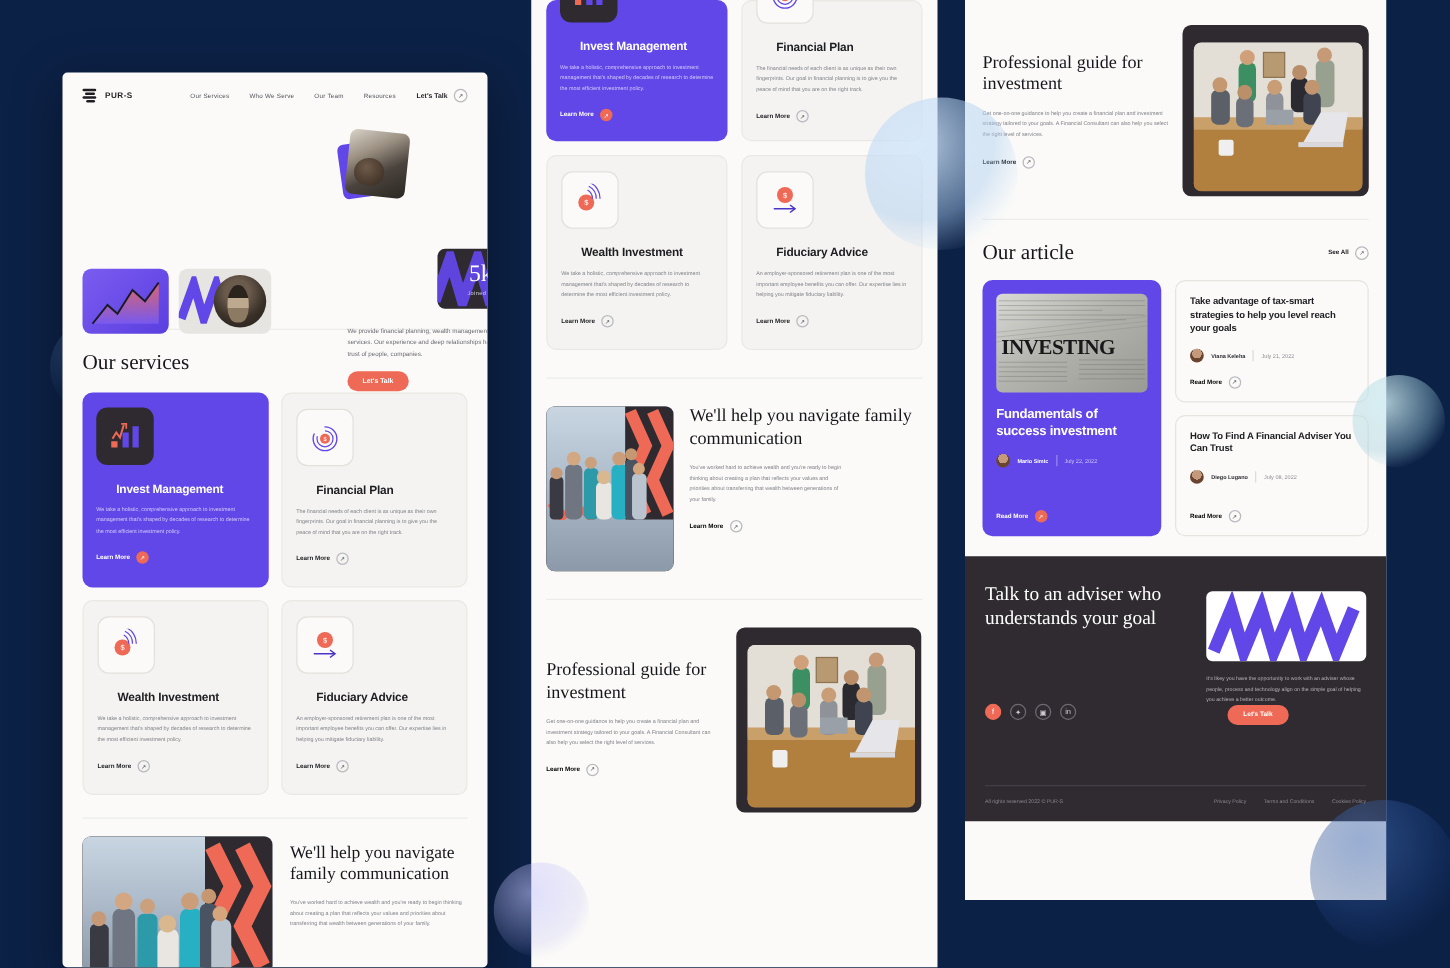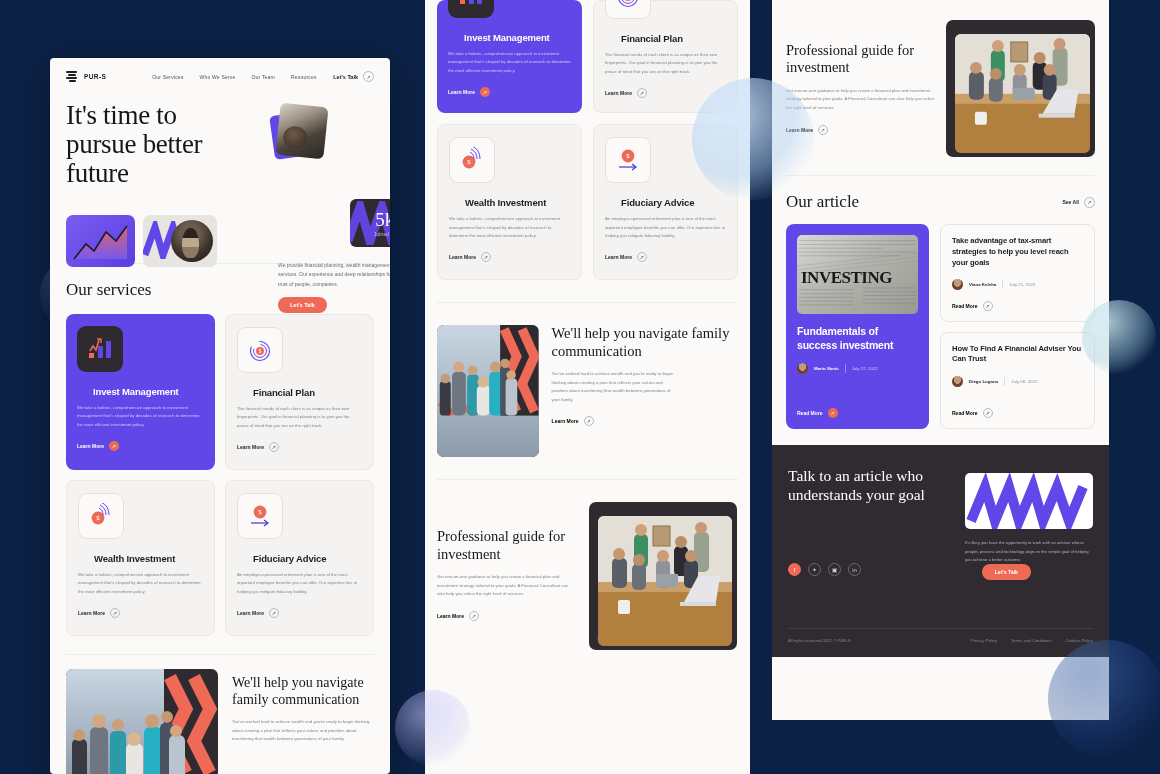--- a/index.html
+++ b/index.html
@@ -225,21 +225,20 @@
         <span>Our Team</span>
         <span>Resources</span>
       </div>
       <div class="nav-cta">
         <span class="lbl">Let's Talk</span>
         <span class="circ-arrow">↗</span>
       </div>
     </div>
 
     <div class="heroA">
-      <h1>It's time to pursue better future</h1>
 
       <div class="hero-photos">
         <div class="ph-purple"></div>
         <div class="ph-img"></div>
       </div>
 
       <div class="statcard">
         <svg class="zig" viewBox="0 0 92 44">
           <path d="M4 40 L16 6 L26 40 L38 6 L48 40 L60 6 L70 40 L82 6" stroke="#6247e8" stroke-width="9" fill="none" stroke-linejoin="miter"></path>
         </svg>
@@ -663,21 +662,21 @@
           </div>
           <div class="learn">
             <span class="t">Read More</span>
             <span class="ring">↗</span>
           </div>
         </div>
       </div>
     </div>
 
     <div class="footer" style="margin-top:16px">
-      <h2>Talk to an article who understands your goal</h2>
+      <h2>Talk to an adviser who understands your goal</h2>
       <div class="fwave">
         <svg viewBox="0 0 128 56" style="position:absolute;inset:0">
           <path d="M6 48 L20 14 L30 48 L44 14 L54 48 L68 14 L78 48 L92 14 L104 48 L118 14" stroke="#6247e8" stroke-width="10" fill="none" stroke-linejoin="miter"></path>
         </svg>
       </div>
       <div class="fcopy">
         <p>It's likey you have the opportunity to work with an adviser whose people, process and technology align on the simple goal of helping you achieve a better outcome.</p>
       </div>
       <div class="socials">
         <span class="soc fill">f</span>

